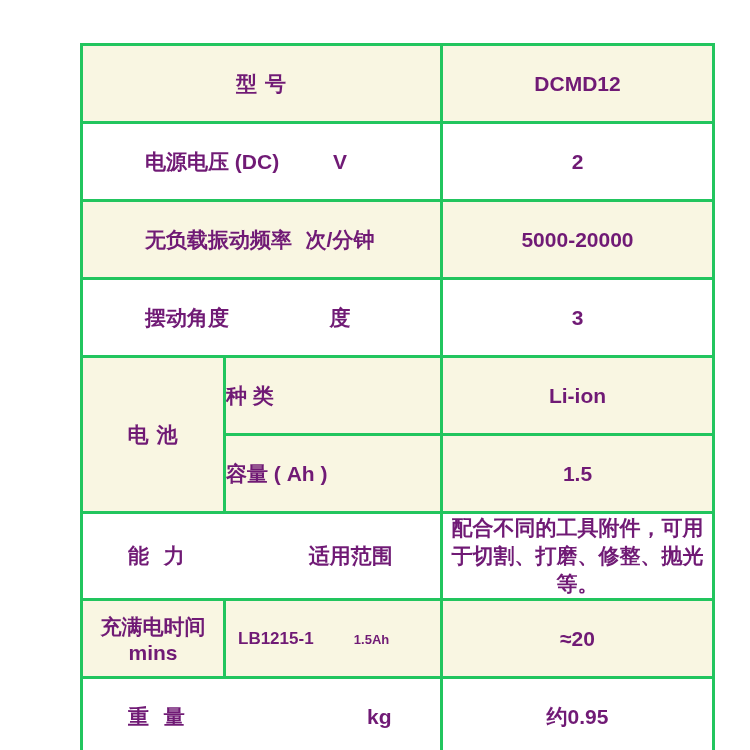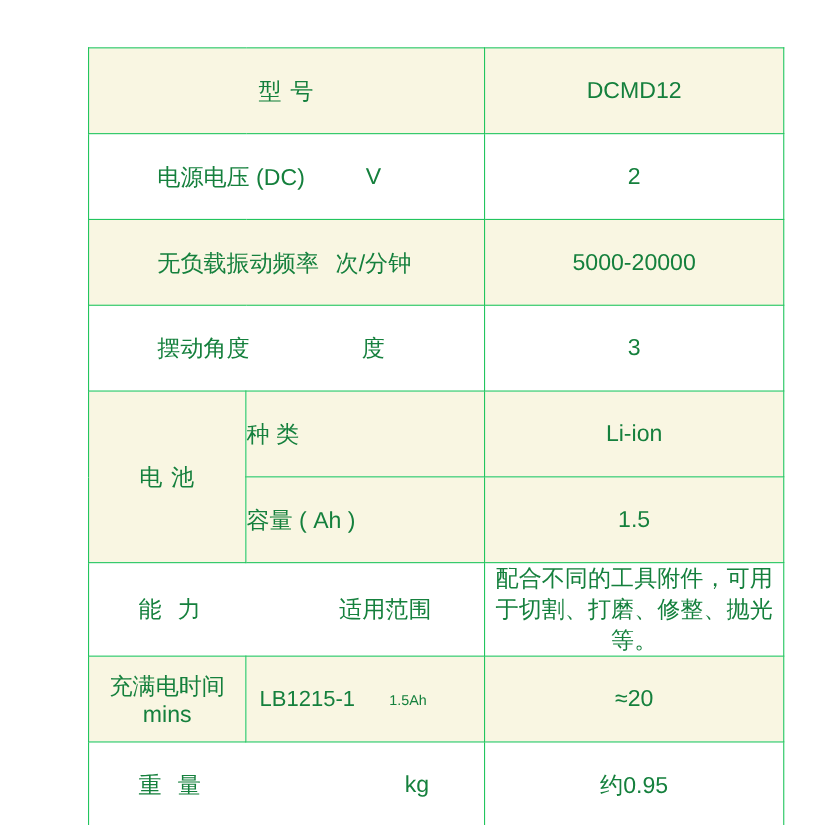--- a/index.html
+++ b/index.html
@@ -12,23 +12,23 @@
   }
   .spec-wrap{
     position:absolute;left:80px;top:43px;
   }
   table.spec{
     border-collapse:collapse;
     table-layout:fixed;
     width:632px;
   }
   table.spec td{
-    border:1px solid #22c55e;
-    color:#15803d;
-    font-weight:normal;
+    border:3px solid #22c55e;
+    color:#701a75;
+    font-weight:bold;
     font-size:21px;
     padding:0;
     vertical-align:middle;
     overflow:hidden;
   }
   tr.r{height:78px;}
   col.c1{width:143px;}
   col.c2{width:217px;}
   col.c3{width:272px;}
   .cream{background:#f9f6e2;}
@@ -46,21 +46,21 @@
     position:absolute;top:50%;
     transform:translate(-50%,-50%);
     white-space:pre;
   }
   .u72{left:72%;}
   .u75{left:75%;}
   .u83{left:83%;}
   .u68{left:68%;}
   .subcell{padding-left:14px;}
   .charge-label{font-size:18px;letter-spacing:0px;}
-  .lb-cell .lbl{font-size:20px;}
+  .lb-cell .lbl{font-size:17px;}
   .lb-cell .unit{font-size:13px;}
   .smalltext{
     font-size:11px;
     letter-spacing:0px;
     padding:0 3px;
     text-align:center;
   }
   .wide{letter-spacing:1px;}
 </style>
 </head>

